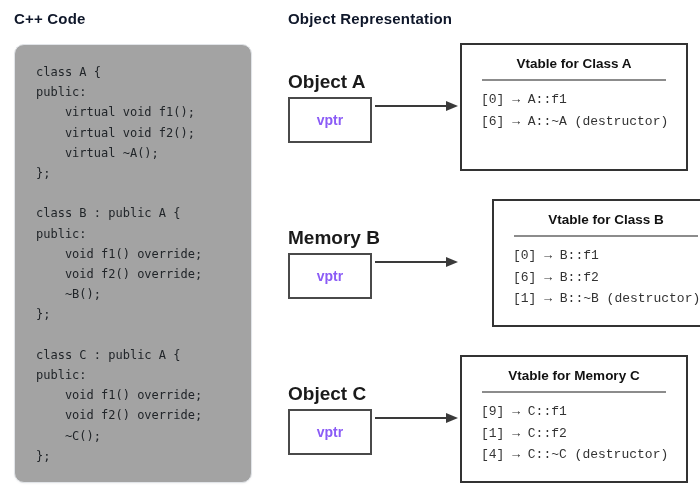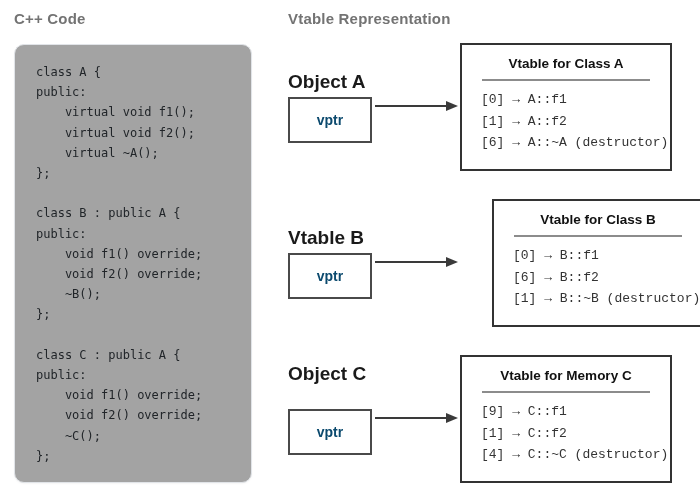--- a/index.html
+++ b/index.html
@@ -9,21 +9,21 @@
     width: 700px;
     height: 500px;
     background: #ffffff;
     overflow: hidden;
     font-family: "Liberation Sans", sans-serif;
   }
   .panel-heading {
     position: absolute;
     font-size: 15px;
     font-weight: bold;
-    color: #737373;
+    color: #0f172a;
     letter-spacing: 0.2px;
   }
   #heading-left  { left: 14px;  top: 10px; }
   #heading-right { left: 288px; top: 10px; }
 
   
   #code-block {
     position: absolute;
     left: 14px; top: 44px;
     width: 238px; height: 439px;
@@ -45,57 +45,57 @@
   
   .object-label {
     position: absolute;
     left: 288px;
     font-size: 19px;
     font-weight: bold;
     color: #1a1a1a;
   }
   #object-label-a { top: 71px; }
   #object-label-b { top: 227px; }
-  #object-label-c { top: 363px; }
+  #object-label-c { top: 383px; }
 
   
   .vptr-box {
     position: absolute;
     left: 288px;
     width: 84px; height: 46px;
     border: 2px solid #4a4a4a;
     background: #ffffff;
     display: flex;
     align-items: center;
     justify-content: center;
   }
   #vptr-box-a { top: 97px; }
   #vptr-box-b { top: 253px; }
   #vptr-box-c { top: 409px; }
   .vptr-label {
     font-size: 14px;
     font-weight: bold;
-    color: #0c4a6e;
+    color: #8b5cf6;
   }
 
   
   .arrow {
     position: absolute;
     left: 374px;
     width: 84px; height: 12px;
   }
   #arrow-a { top: 100px; }
   #arrow-b { top: 256px; }
   #arrow-c { top: 412px; }
 
   
   .vtable-box {
     position: absolute;
     left: 460px;
-    width: 212px; height: 128px;
+    width: 228px; height: 128px;
     border: 2px solid #333333;
     background: #ffffff;
   }
   #vtable-box-a { top: 43px; }
   #vtable-box-b { top: 199px; margin-left: 32px; }
   #vtable-box-c { top: 355px; }
   .vtable-title {
     padding: 11px 0 8px;
     text-align: center;
     font-size: 13.5px;
@@ -117,21 +117,21 @@
     color: #333333;
     white-space: pre;
   }
 </style>
 </head>
 <body>
 
 <div id="app">
 
   <div id="heading-left" class="panel-heading">C++ Code</div>
-  <div id="heading-right" class="panel-heading">Vtable Representation</div>
+  <div id="heading-right" class="panel-heading">Object Representation</div>
 
   <div id="code-block">
     <pre id="code-text">class A {
 public:
     virtual void f1();
     virtual void f2();
     virtual ~A();
 };
 
 class B : public A {
@@ -155,26 +155,25 @@
   </div>
   <svg id="arrow-a" class="arrow" viewBox="0 0 84 12" xmlns="http://www.w3.org/2000/svg">
     <line x1="1" y1="6" x2="73" y2="6" stroke="#3a3a3a" stroke-width="2"></line>
     <polygon points="72,1 84,6 72,11" fill="#3a3a3a"></polygon>
   </svg>
   <div id="vtable-box-a" class="vtable-box">
     <div class="vtable-title">Vtable for Class A</div>
     <div class="vtable-divider"></div>
     <div class="vtable-rows">
       <div class="vtable-entry">[0] → A::f1</div>
-      <div class="vtable-entry">[1] → A::f2</div>
       <div class="vtable-entry">[6] → A::~A (destructor)</div>
     </div>
   </div>
 
-  <div id="object-label-b" class="object-label">Vtable B</div>
+  <div id="object-label-b" class="object-label">Memory B</div>
   <div id="vptr-box-b" class="vptr-box">
     <span class="vptr-label">vptr</span>
   </div>
   <svg id="arrow-b" class="arrow" viewBox="0 0 84 12" xmlns="http://www.w3.org/2000/svg">
     <line x1="1" y1="6" x2="73" y2="6" stroke="#3a3a3a" stroke-width="2"></line>
     <polygon points="72,1 84,6 72,11" fill="#3a3a3a"></polygon>
   </svg>
   <div id="vtable-box-b" class="vtable-box">
     <div class="vtable-title">Vtable for Class B</div>
     <div class="vtable-divider"></div>

